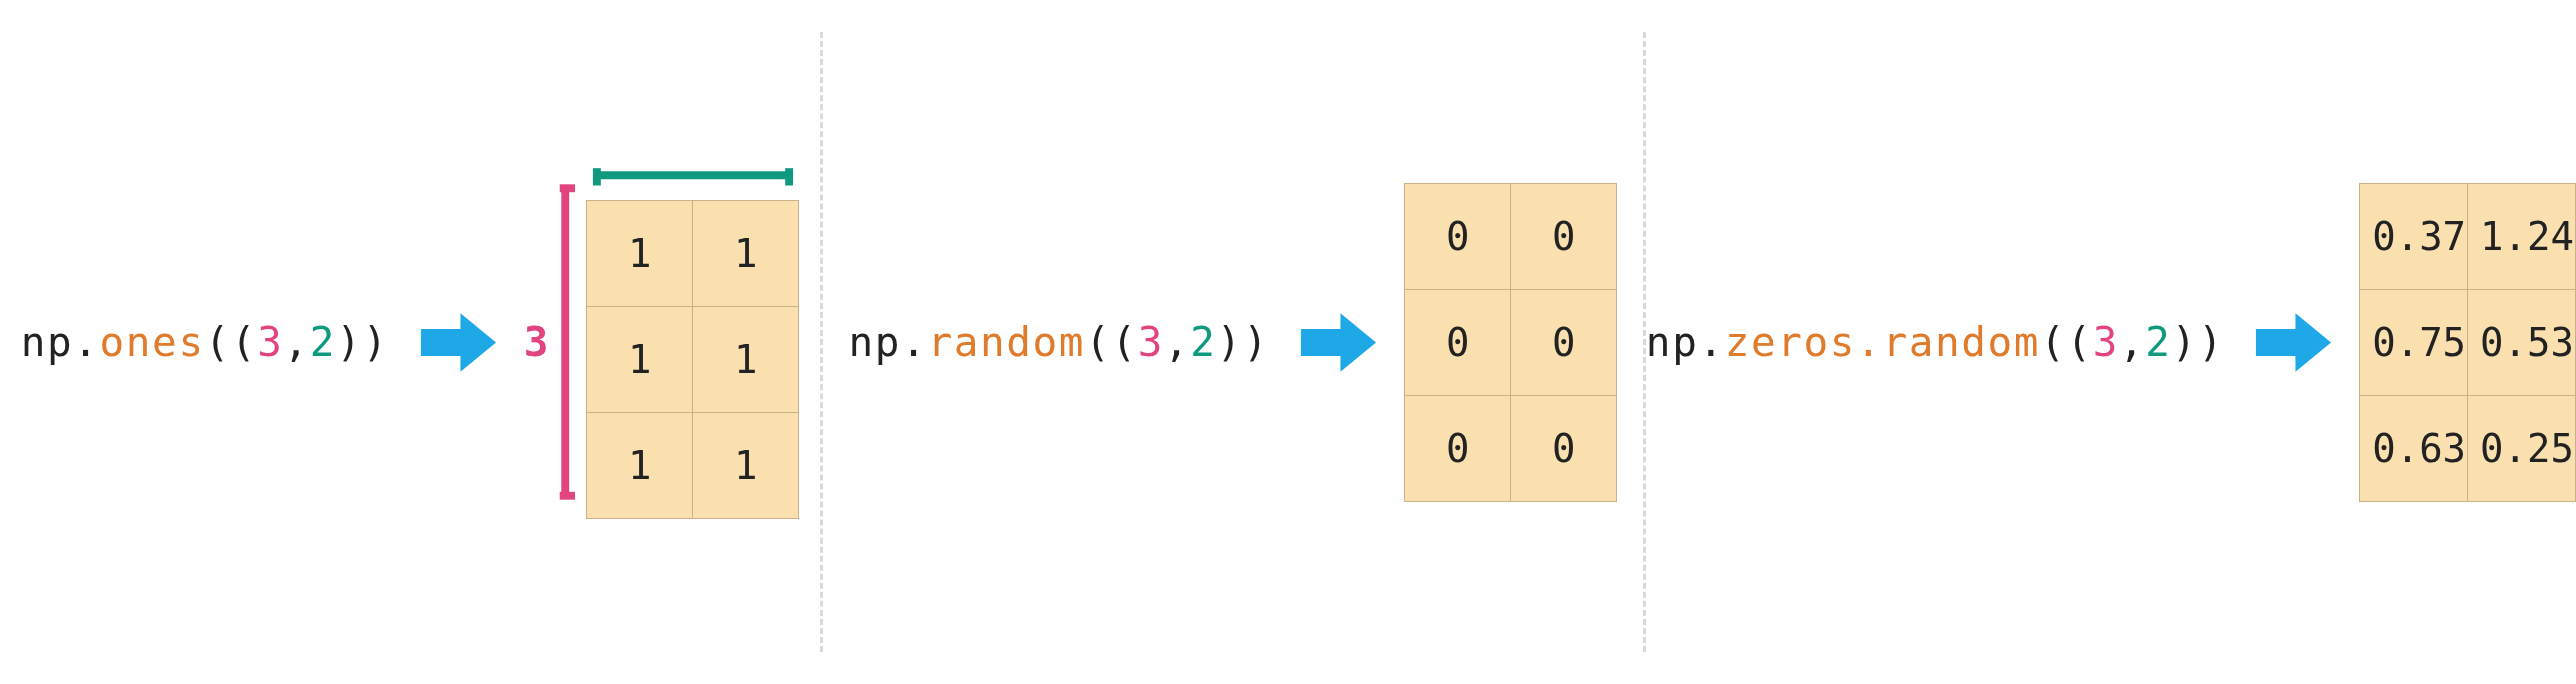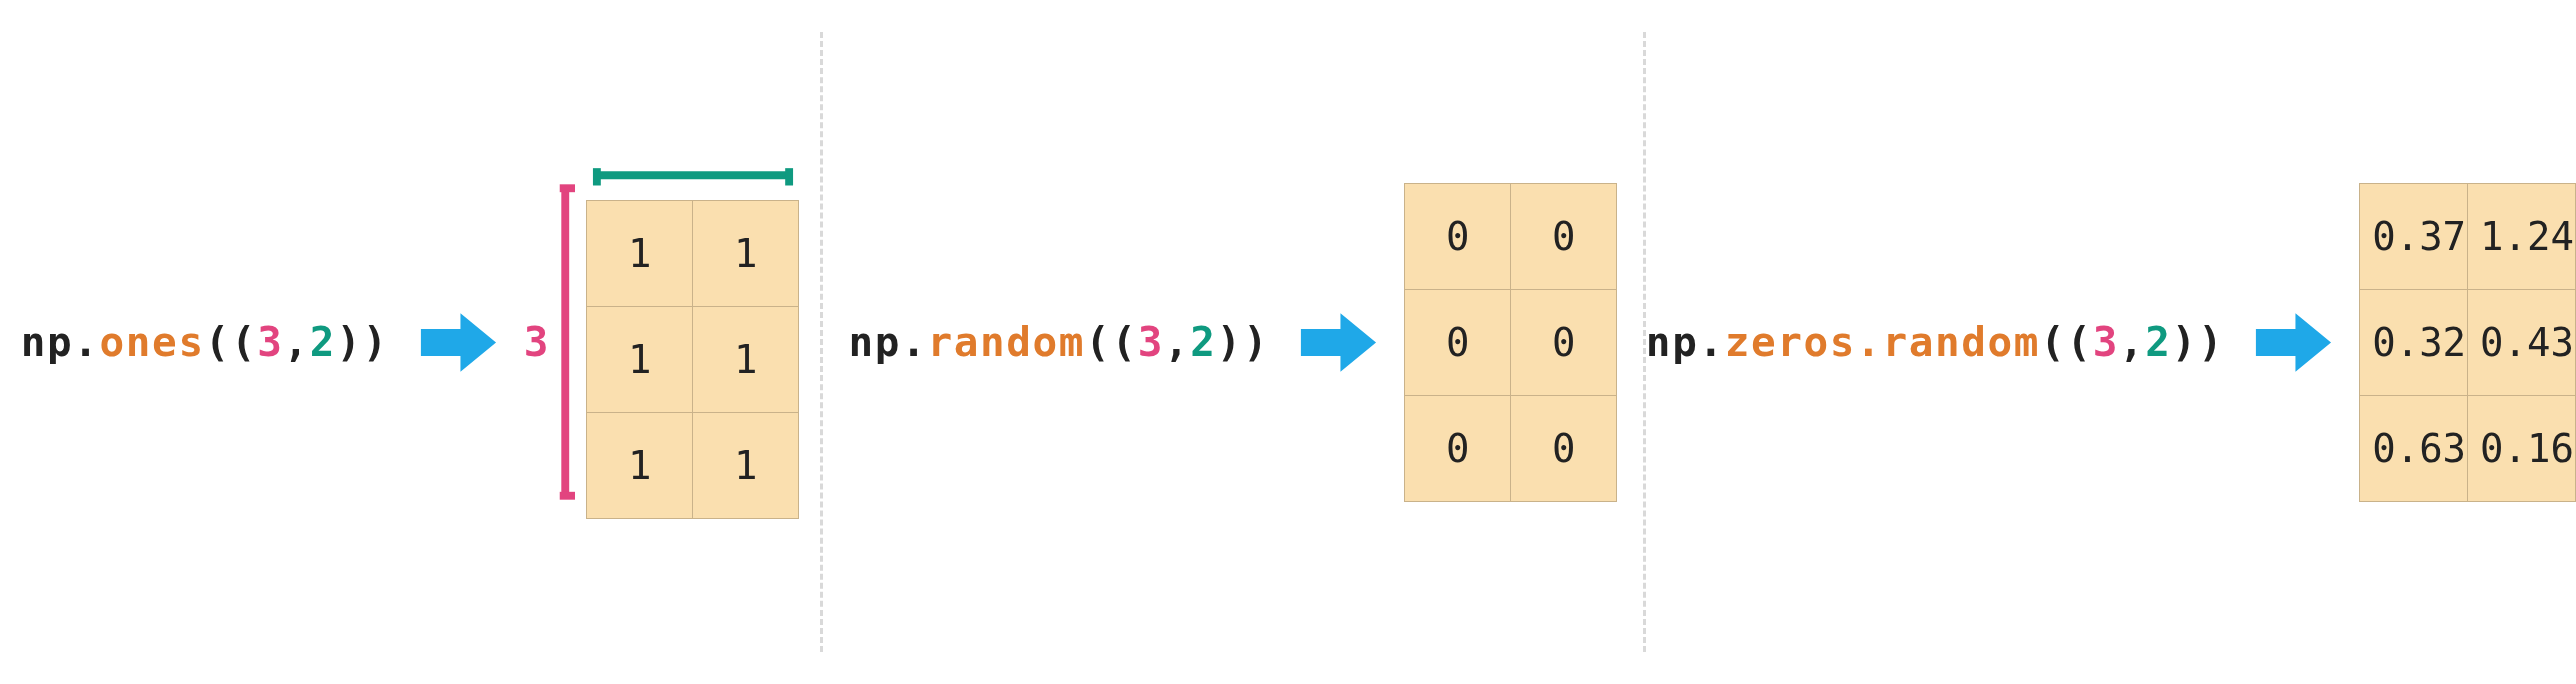--- a/index.html
+++ b/index.html
@@ -28,21 +28,21 @@
     border-left: 3.2px dashed #d9d9d9;
     margin: 32px 0;
   }
   .group {
     display: flex;
     align-items: center;
     gap: 24px;
   }
   .code {
     font-size: 41px;
-    font-weight: 700;
+    font-weight: 400;
     letter-spacing: 1.6px;
     white-space: nowrap;
     color: #222;
     text-align: center;
   }
   .tok-np { color: #222; }
   .tok-fn { color: #e07b2c; }
   .tok-paren { color: #222; }
   .tok-rows { color: #e2447f; }
   .tok-comma { color: #222; }
@@ -189,26 +189,26 @@
           <polygon points="10,38 60,38 60,18 105,55 60,92 60,72 10,72" fill="#1fa8e8"></polygon>
         </svg>
       </span>
       <table class="matrix w-wide">
         <tbody>
             <tr>
           <td>0.37</td>
           <td>1.24</td>
         </tr>
         <tr>
-          <td>0.32</td>
-          <td>0.43</td>
+          <td>0.75</td>
+          <td>0.53</td>
         </tr>
         <tr>
           <td>0.63</td>
-          <td>0.16</td>
+          <td>0.25</td>
         </tr>
       </tbody>
         </table>
     </div>
   </div>
 
 </div>
 
 
 </body></html>

